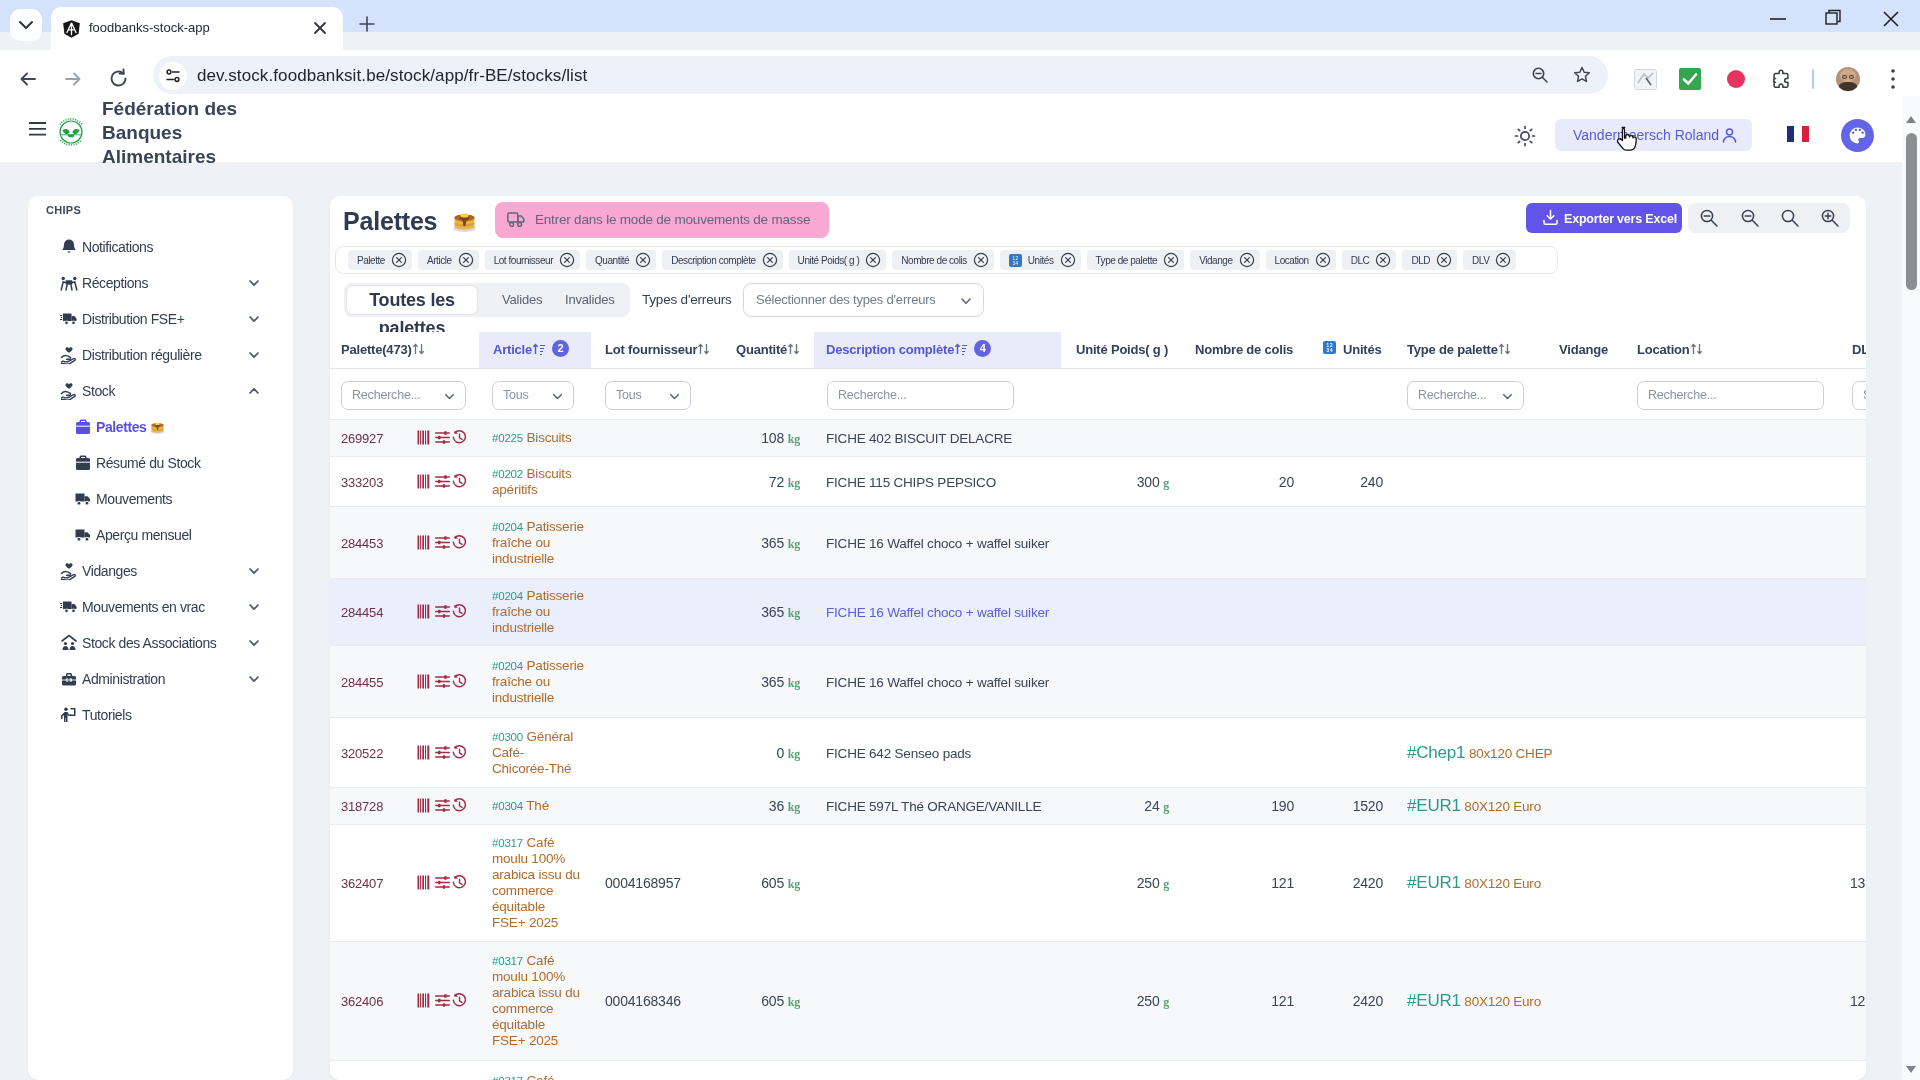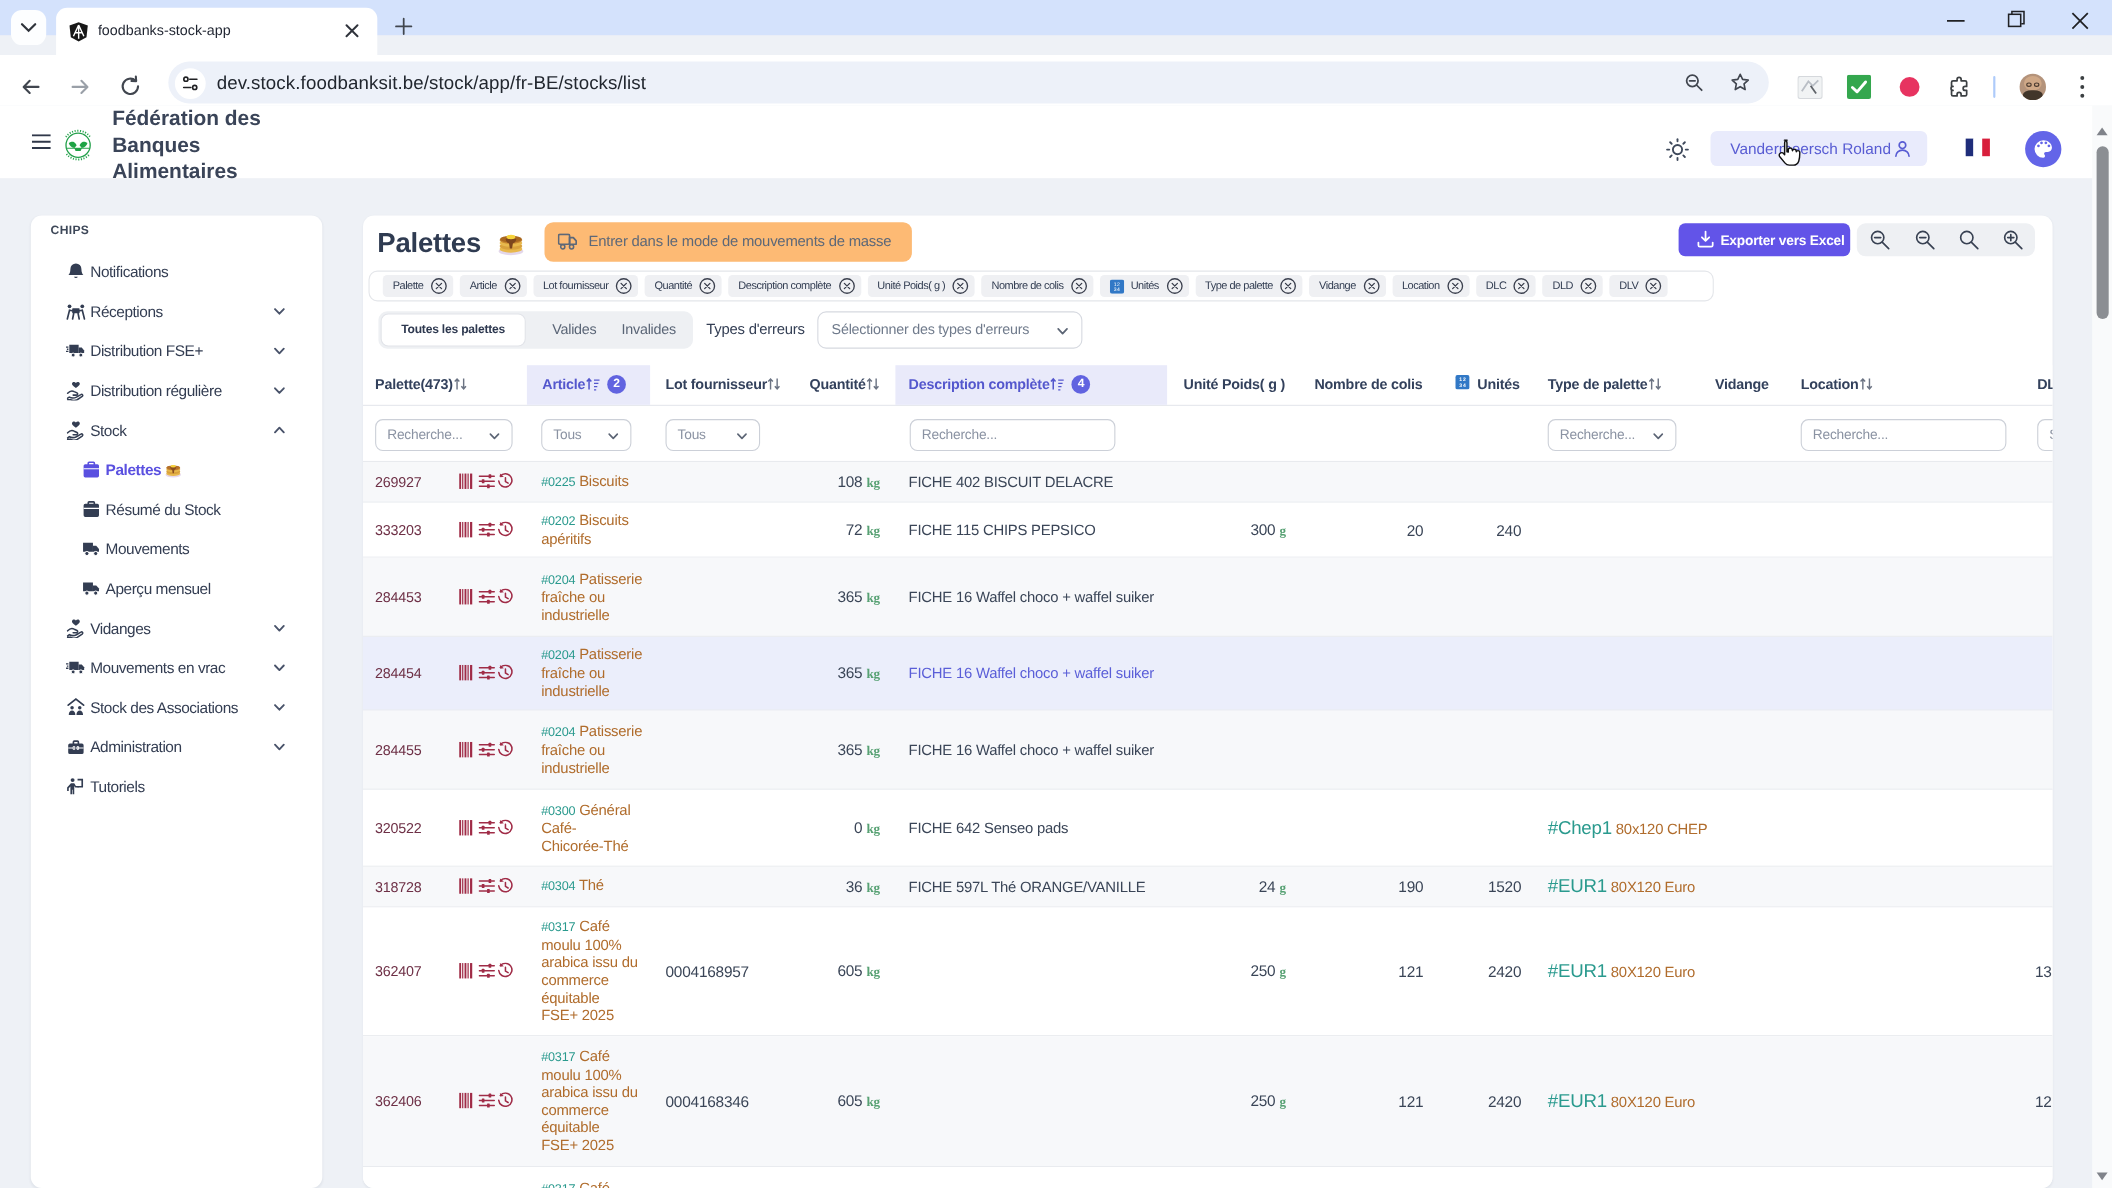--- a/index.html
+++ b/index.html
@@ -36,28 +36,28 @@
   .sbitem .ic svg { width:18px; height:18px; }
   .sbitem .tx { position:absolute; left:54px; top:50%; transform:translateY(-50%); font-size:14px; letter-spacing:-0.4px; color:#333d52; white-space:nowrap; }
   .sbitem .ch { position:absolute; left:219px; top:50%; transform:translateY(-50%); width:14px; height:14px; }
   .sbitem .ch svg { width:14px; height:14px; }
   .sub .ic { left:46px; }
   .sub .tx { left:68px; }
   .purp { color:#5a50e0 !important; font-weight:bold; }
 
   
   #ptitle { position:absolute; left:13px; top:11px; font-size:25px; font-weight:800; color:#2f3b51; letter-spacing:-0.2px; }
-  #massbtn { position:absolute; left:165px; top:6px; width:334px; height:36px; background:#fdba74; border-radius:8px; color:#5d6878; font-size:13.5px; letter-spacing:-0.2px; white-space:nowrap; }
+  #massbtn { position:absolute; left:165px; top:6px; width:334px; height:36px; background:#f9a8d4; border-radius:8px; color:#5d6878; font-size:13.5px; letter-spacing:-0.2px; white-space:nowrap; }
   #exportbtn { position:absolute; left:1196px; top:7px; width:156px; height:30px; background:#6254e8; border-radius:6px; color:#ffffff; font-size:12.5px; letter-spacing:-0.2px; font-weight:bold; white-space:nowrap; }
   #zoomgroup { position:absolute; left:1358px; top:7px; width:162px; height:30px; background:#eef0f3; border-radius:8px; }
   #chiprow { position:absolute; left:5px; top:50px; width:1223px; height:28px; background:#ffffff; border:1px solid #e4e6ea; border-radius:8px; display:flex; align-items:center; padding-left:12px; gap:6px; }
   .chip { display:flex; align-items:center; height:20px; background:#eff0f3; border-radius:4px; padding:0 5px 0 9px; font-size:10px; letter-spacing:-0.45px; color:#323d52; white-space:nowrap; gap:6px; }
   #tabsrow { position:absolute; left:14px; top:87px; height:34px; }
   #tabgroup { position:absolute; left:0; top:0; width:286px; height:34px; background:#eef0f3; border-radius:8px; }
-  #tgactive { position:absolute; left:2px; top:2px; width:132px; height:30px; background:#ffffff; border-radius:7px; border:1px solid #e2e4e9; font-size:11px; letter-spacing:-0.2px; font-weight:bold; color:#2e3950; text-align:center; line-height:28px; }
+  #tgactive { position:absolute; left:2px; top:2px; width:132px; height:30px; background:#ffffff; border-radius:7px; border:1px solid #e2e4e9; font-size:18px; letter-spacing:-0.2px; font-weight:bold; color:#2e3950; text-align:center; line-height:28px; }
   .tgtab { position:absolute; top:0; height:34px; line-height:34px; font-size:13px; letter-spacing:-0.2px; color:#5a6576; }
   #typeslabel { position:absolute; left:298px; top:0; line-height:34px; font-size:13.5px; letter-spacing:-0.2px; color:#333e54; white-space:nowrap; }
   #typesselect { position:absolute; left:399px; top:0; width:241px; height:34px; border:1px solid #d6d9e0; border-radius:8px; background:#fff; font-size:13px; letter-spacing:-0.2px; color:#707b8c; line-height:32px; padding-left:12px; white-space:nowrap; }
 
   
   #thead { position:absolute; left:0; top:136px; width:1536px; height:37px; border-bottom:1px solid #e3e5ea; background:#fff; }
   .hcell { position:absolute; top:0; height:36px; line-height:36px; font-size:13px; letter-spacing:-0.2px; font-weight:bold; color:#33415c; white-space:nowrap; }
   .hbg { position:absolute; top:0; height:36px; background:#e9eafa; }
   .hpurp { color:#5457cd; }
   .badge { display:inline-block; width:17px; height:17px; background:#6163e0; border-radius:50%; color:#fff; font-size:11px; font-weight:bold; text-align:center; line-height:17px; vertical-align:2px; margin-left:6px; }

